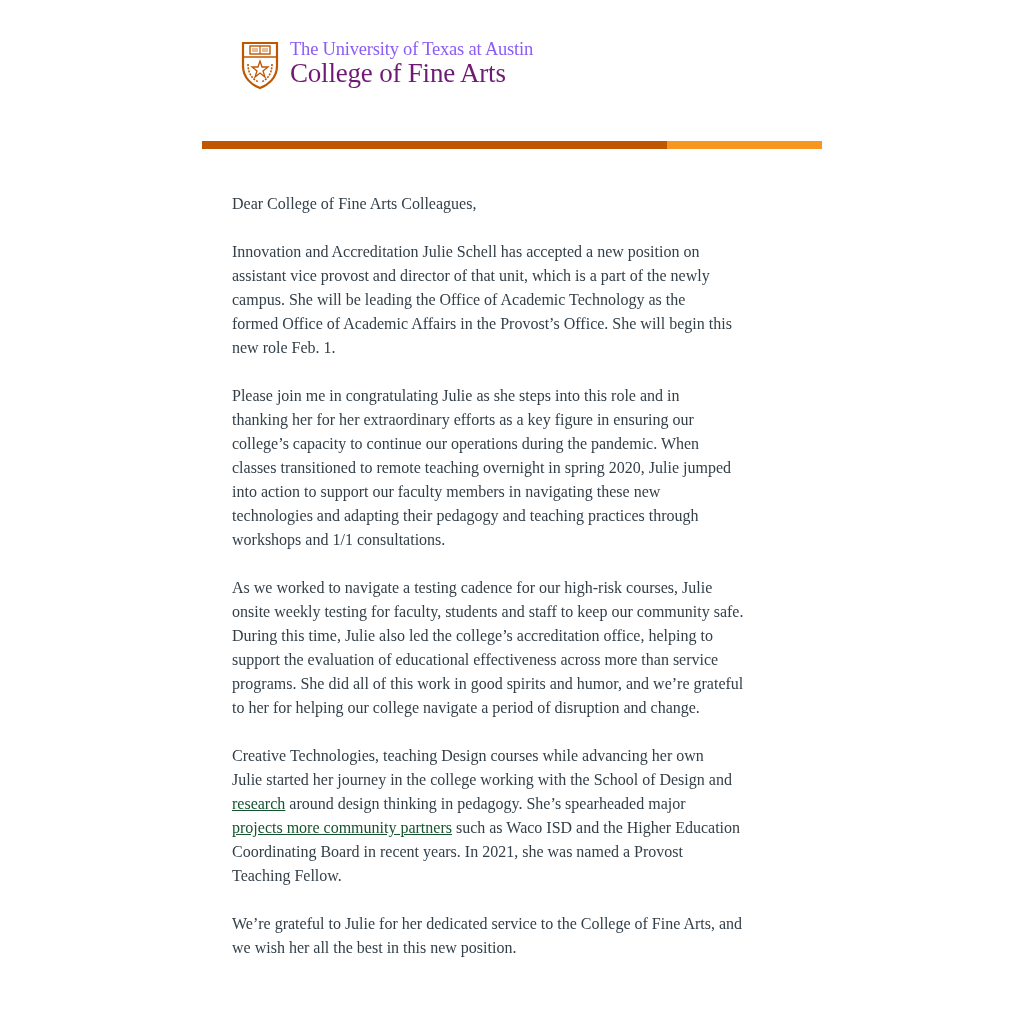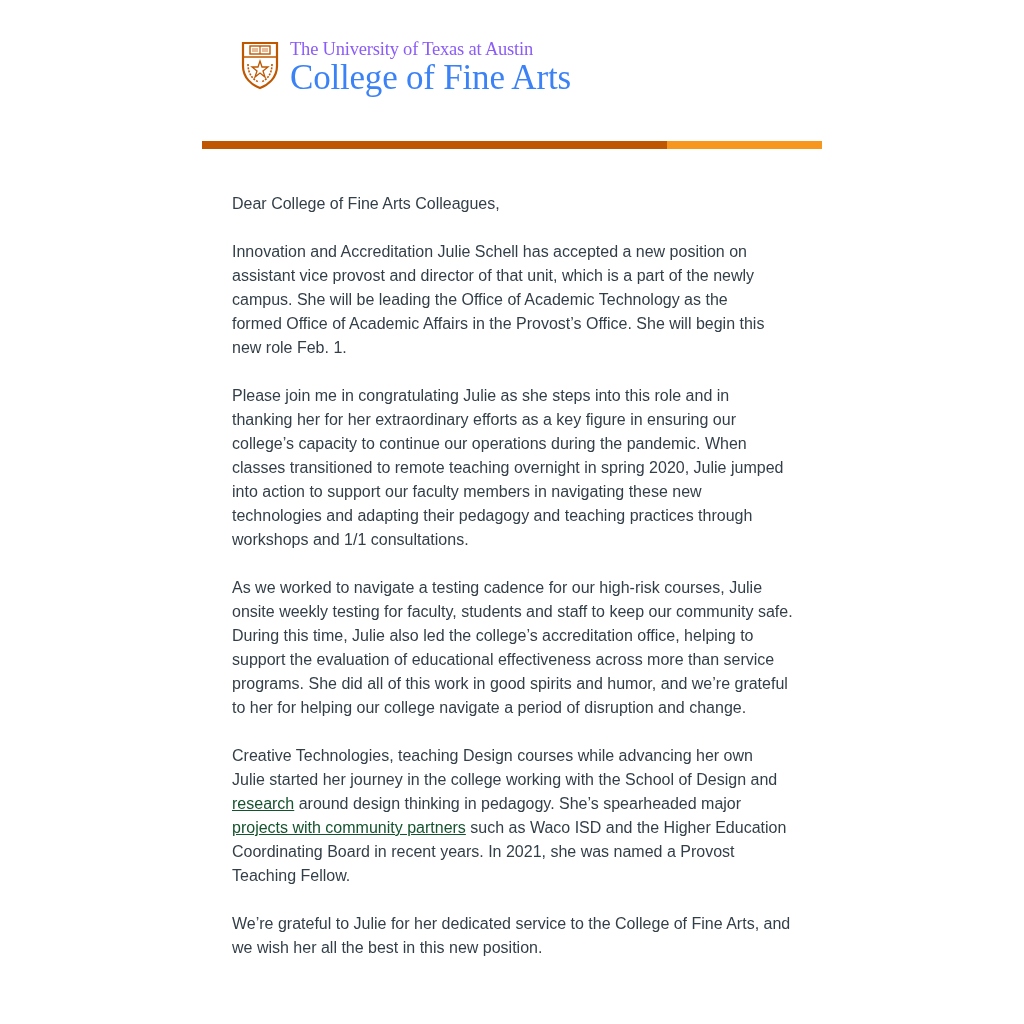--- a/index.html
+++ b/index.html
@@ -3,28 +3,28 @@
   <meta charset="utf-8">
   <style>
     html, body { margin: 0; padding: 0; background: #ffffff; }
     body { width: 1024px; height: 1024px; overflow: hidden; position: relative;
            font-family: "Liberation Sans", sans-serif; }
     .logo { position: absolute; left: 240px; top: 38px; height: 54px; }
     .shield { position: absolute; left: 0; top: 2px; width: 40px; height: 50px; }
     .logo-line1 { position: absolute; left: 50px; top: 1px; white-space: nowrap;
                   font-family: "Liberation Serif", serif; font-size: 18.5px; color: #8b5cf6; letter-spacing: -0.2px; }
     .logo-line2 { position: absolute; left: 50px; top: 20px; white-space: nowrap;
-                  font-family: "Liberation Serif", serif; font-size: 35px; color: #3b82f6; letter-spacing: -0.2px; }
+                  font-family: "Liberation Serif", serif; font-size: 27px; color: #701a75; letter-spacing: -0.2px; }
     .bar { position: absolute; top: 141px; height: 8px; }
     .bar-dark { left: 202px; width: 465px; background: #bf5700; }
     .bar-light { left: 667px; width: 155px; background: #f8971f; }
     .body-text { position: absolute; left: 232px; top: 192px; width: 570px;
                  font-size: 16px; line-height: 24px; color: #333f48; }
     .body-text p { margin: 0 0 24px 0; }
-    .body-text .ln { display: block; white-space: nowrap; }
+    .body-text .ln { display: block; white-space: nowrap; font-family: Liberation Serif, serif; }
     a.lnk { color: #14532d; text-decoration: underline; }
   </style>
 </head>
 <body>
 
 <div class="logo">
   <svg class="shield" viewBox="0 0 40 50">
     <path d="M3 3 H37 V26 C37 38 28 45 20 48 C12 45 3 38 3 26 Z" fill="#fff" stroke="#bf5700" stroke-width="2.2"></path>
     <line x1="3" y1="17" x2="37" y2="17" stroke="#bf5700" stroke-width="1.6"></line>
     <rect x="10" y="6" width="20" height="8" fill="none" stroke="#bf5700" stroke-width="1.4"></rect>
@@ -73,21 +73,21 @@
     <span class="ln">During this time, Julie also led the college’s accreditation office, helping to</span>
     <span class="ln">support the evaluation of educational effectiveness across more than service</span>
     <span class="ln">programs. She did all of this work in good spirits and humor, and we’re grateful</span>
     <span class="ln">to her for helping our college navigate a period of disruption and change.</span>
   </p>
 
   <p>
     <span class="ln">Creative Technologies, teaching Design courses while advancing her own</span>
     <span class="ln">Julie started her journey in the college working with the School of Design and</span>
     <span class="ln"><a class="lnk" href="#">research</a><span> around design thinking in pedagogy. She’s spearheaded major</span></span>
-    <span class="ln"><a class="lnk" href="#">projects with community partners</a><span> such as Waco ISD and the Higher Education</span></span>
+    <span class="ln"><a class="lnk" href="#">projects more community partners</a><span> such as Waco ISD and the Higher Education</span></span>
     <span class="ln">Coordinating Board in recent years. In 2021, she was named a Provost</span>
     <span class="ln">Teaching Fellow.</span>
   </p>
 
   <p>
     <span class="ln">We’re grateful to Julie for her dedicated service to the College of Fine Arts, and</span>
     <span class="ln">we wish her all the best in this new position.</span>
   </p>
 </div>
 

